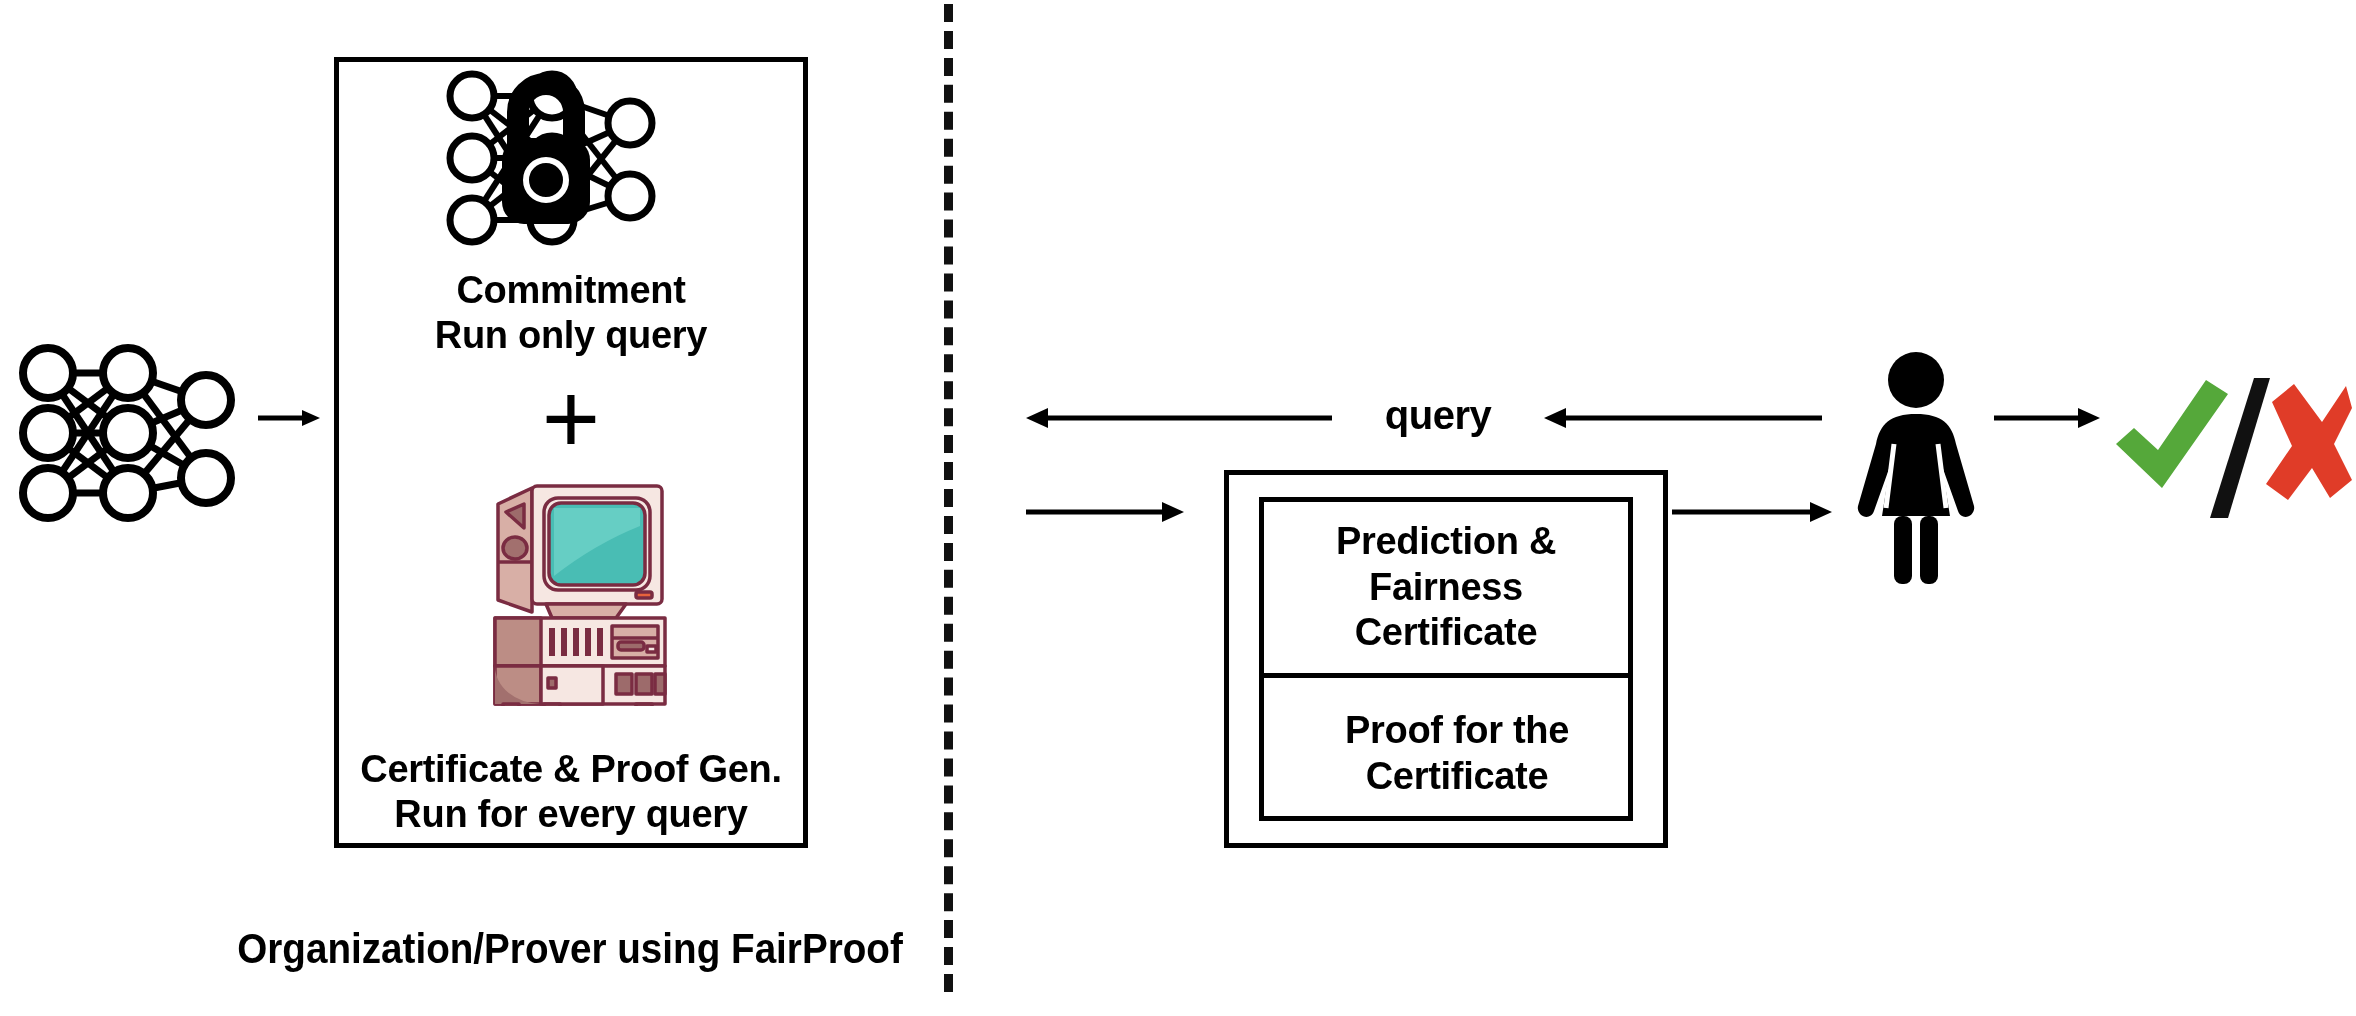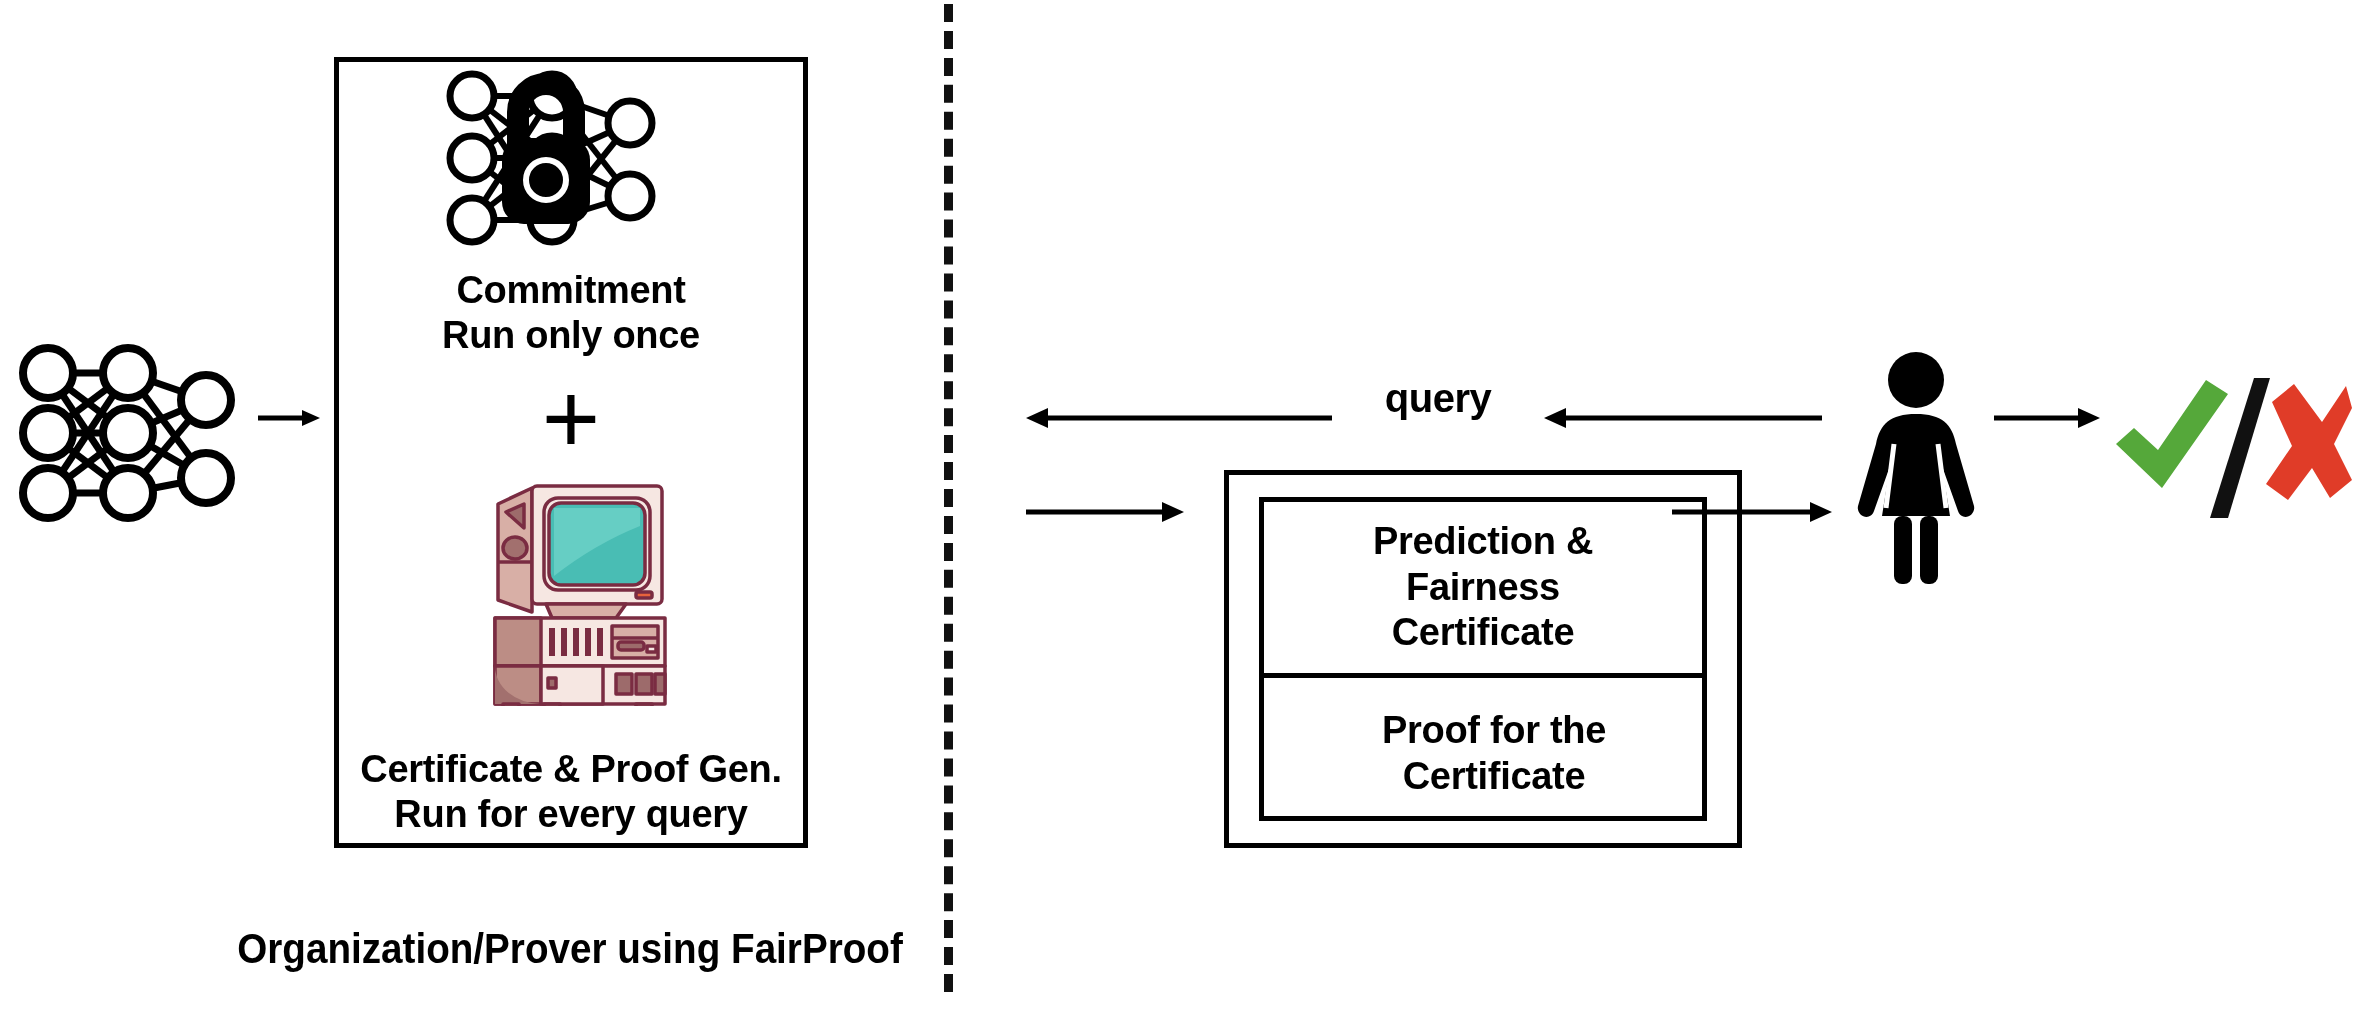--- a/index.html
+++ b/index.html
@@ -92,38 +92,38 @@
     transform: scaleX(0.92);
     transform-origin: center;
     white-space: nowrap;
   }
 
   
   #query-arrow-left  { left: 1026px; top: 404px; width: 306px; height: 28px; }
   #query-arrow-right { left: 1544px; top: 404px; width: 278px; height: 28px; }
   #query-text {
     left: 1332px;
-    top: 376px;
+    top: 393px;
     width: 212px;
     text-align: center;
     font-size: 40px;
     font-weight: bold;
     color: #000000;
     letter-spacing: -0.5px;
   }
 
   #in-arrow  { left: 1026px; top: 498px; width: 158px; height: 28px; }
   #out-arrow { left: 1672px; top: 498px; width: 160px; height: 28px; }
   #ok-arrow  { left: 1994px; top: 404px; width: 106px; height: 28px; }
 
   
   .cert-outer {
     left: 1224px;
     top: 470px;
-    width: 518px;
+    width: 444px;
     height: 378px;
     border: 5px solid #000000;
     box-sizing: border-box;
     background: #ffffff;
   }
   .cert-inner {
     position: absolute;
     left: 30px;
     top: 22px;
     right: 30px;
@@ -248,21 +248,21 @@
       <g>
         <path d="M 78 78 L 78 44 A 28 28 0 0 1 134 44 L 134 78" fill="none" stroke="#000" stroke-width="22" stroke-linecap="butt"></path>
         <rect x="62" y="70" width="88" height="86" rx="22" fill="#000"></rect>
         <circle cx="106" cy="112" r="20" fill="none" stroke="#fff" stroke-width="6"></circle>
         <circle cx="106" cy="112" r="11" fill="#000"></circle>
       </g>
     </svg>
   </div>
 
   <div class="abs block-label" id="commit-label">Commitment
-Run only once</div>
+Run only query</div>
 
   <div class="abs" id="plus-sign">+</div>
 
   <div class="abs" id="computer-img">
     <svg viewBox="0 0 262 240" width="262" height="240">
       <g stroke="#7A2C42" stroke-width="3.5" stroke-linejoin="round">
 
         <path d="M58 38 L92 22 L92 146 L58 134 Z" fill="#D8AFA6"></path>
         <path d="M66 46 L84 38 L84 62 Z" fill="#9D6B6B"></path>
         <ellipse cx="75" cy="82" rx="12" ry="11" fill="#A2706E"></ellipse>

